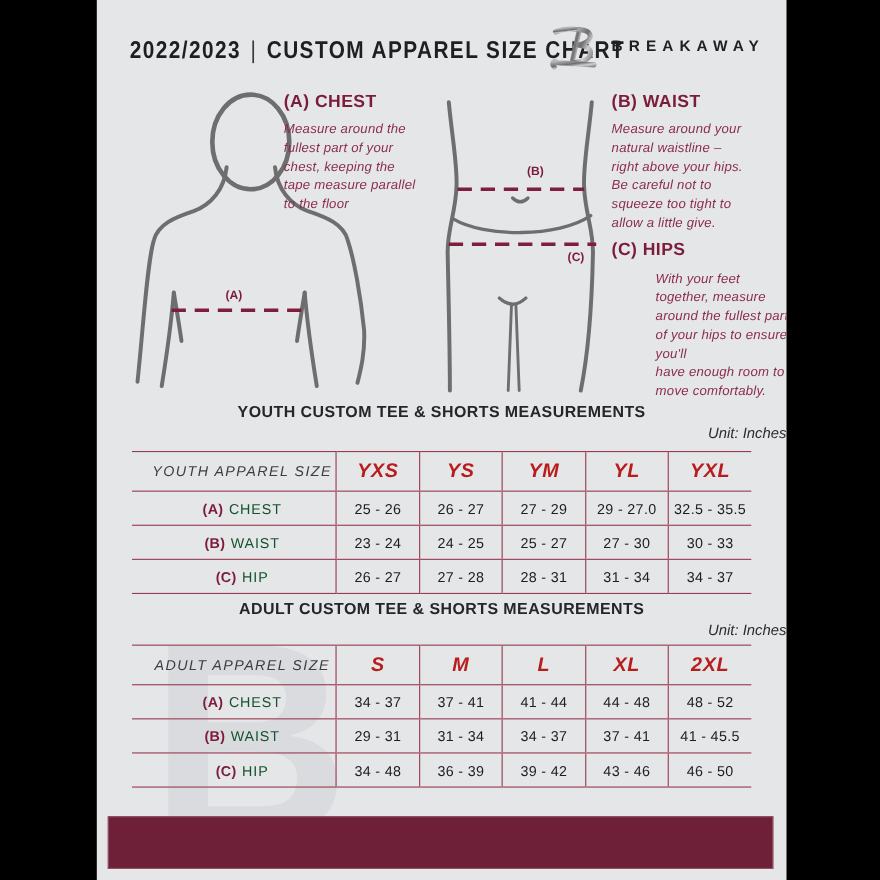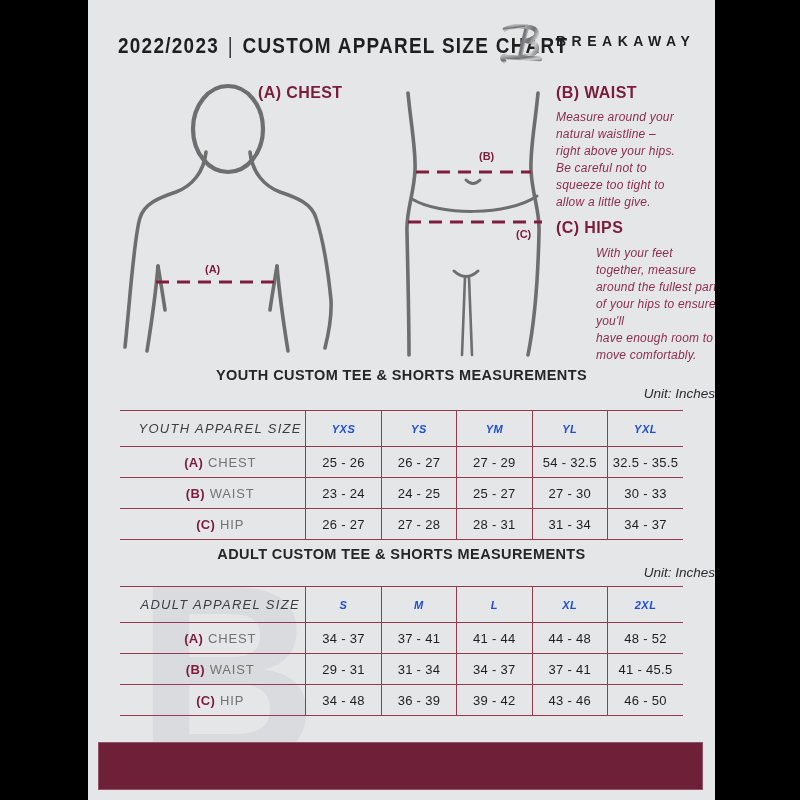--- a/index.html
+++ b/index.html
@@ -39,23 +39,23 @@
   
   table.size-table { position:absolute; left:32px; width:563px; border-collapse:collapse;
                      z-index:2; table-layout:fixed; }
   table.size-table td { border-top:1.5px solid #97394f; border-bottom:1.5px solid #97394f;
                         font-size:13px; color:#1e1e1e; text-align:center; height:31px;
                         letter-spacing:0.3px; background:transparent; }
   table.size-table td + td { border-left:1.4px solid #97394f; }
   table.size-table tr.head-row td { height:36px;font-style:italic; }
   td.label-cell { text-align:left; padding-left:15px; }
   .apparel-size-label { font-size:13px; color:#3d3d41; letter-spacing:1.3px; }
-  .size-head { font-weight:bold; color:#1d4ed8; font-size:11px; letter-spacing:0.5px;margin-top:28px; }
+  .size-head { font-weight:bold; color:#b91c1c; font-size:18px; letter-spacing:0.5px;margin-top:28px; }
   .row-key { color:#7a1c3a; font-weight:bold; margin-right:5px; }
-  .row-label { color:#737373; letter-spacing:0.8px; }
+  .row-label { color:#14532d; letter-spacing:0.8px; }
 
   
   .footer-bar { position:absolute; left:10px; top:742px; width:605px; height:48px;
                 background:#6f2039; border:1px solid #935268; z-index:2; }
 </style>
 </head>
 <body>
 
 <div class="page">
   <div class="content">
@@ -106,20 +106,25 @@
         <line x1="328" y1="172" x2="443" y2="172"></line>
         <line x1="320" y1="222" x2="454" y2="222"></line>
       </g>
     </svg>
 
     <div class="measure-label" style="left:117px; top:263px;">(A)</div>
     <div class="measure-label" style="left:391px; top:150px;">(B)</div>
     <div class="measure-label" style="left:428px; top:228px;">(C)</div>
 
     <div class="guide-heading" style="left:170px; top:84px;">(A) CHEST</div>
+    <div class="guide-desc" style="left:170px; top:109px; width:170px;">Measure around the
+fullest part of your
+chest, keeping the
+tape measure parallel
+to the floor</div>
 
     <div class="guide-heading" style="left:468px; top:84px;">(B) WAIST</div>
     <div class="guide-desc" style="left:468px; top:109px; width:155px;">Measure around your
 natural waistline –
 right above your hips.
 Be careful not to
 squeeze too tight to
 allow a little give.</div>
 
     <div class="guide-heading" style="left:468px; top:219px;">(C) HIPS</div>
@@ -150,21 +155,21 @@
         <td><span class="size-head">YS</span></td>
         <td><span class="size-head">YM</span></td>
         <td><span class="size-head">YL</span></td>
         <td><span class="size-head">YXL</span></td>
       </tr>
       <tr>
         <td class="label-cell"><span class="row-key">(A)</span><span class="row-label">CHEST</span></td>
         <td>25 - 26</td>
         <td>26 - 27</td>
         <td>27 - 29</td>
-        <td>54 - 32.5</td>
+        <td>29 - 27.0</td>
         <td>32.5 - 35.5</td>
       </tr>
       <tr>
         <td class="label-cell"><span class="row-key">(B)</span><span class="row-label">WAIST</span></td>
         <td>23 - 24</td>
         <td>24 - 25</td>
         <td>25 - 27</td>
         <td>27 - 30</td>
         <td>30 - 33</td>
       </tr>

